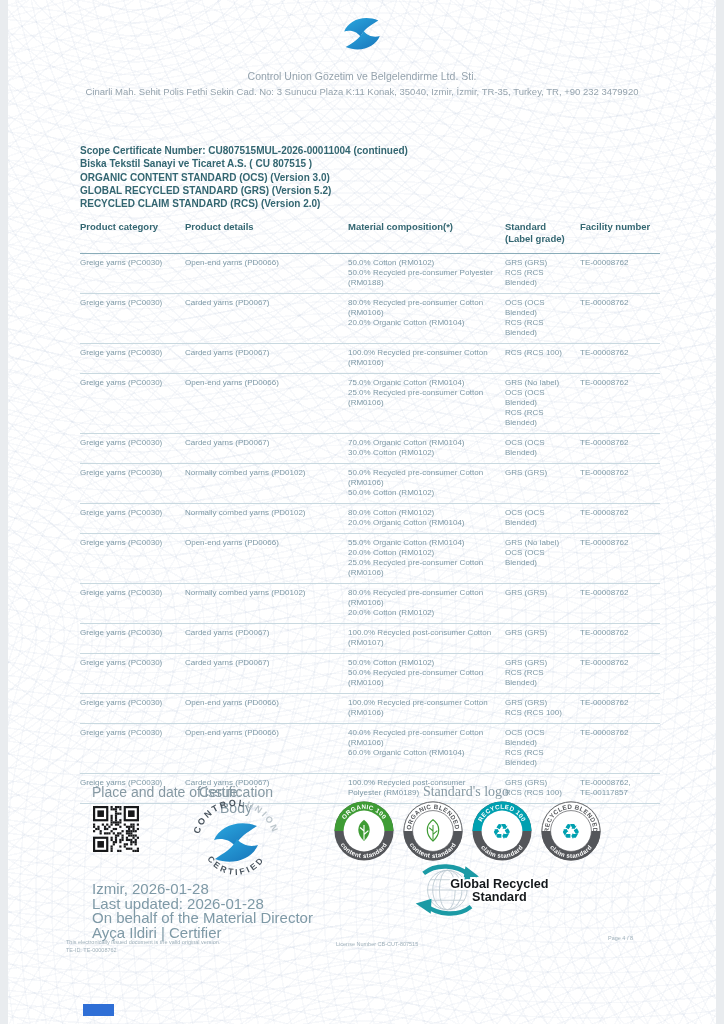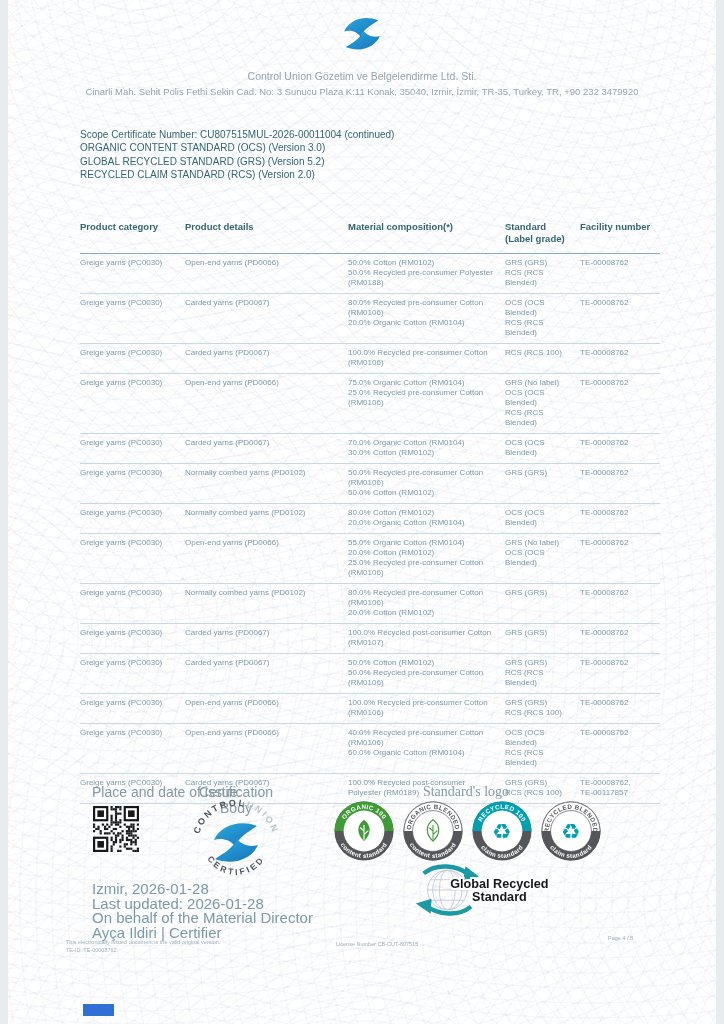--- a/index.html
+++ b/index.html
@@ -10,21 +10,21 @@
       repeating-radial-gradient(circle at 18% -8%,  rgba(158,176,205,.085) 0 1.5px, transparent 1.5px 13px),
       repeating-radial-gradient(circle at 82% -12%, rgba(158,176,205,.085) 0 1.5px, transparent 1.5px 15px),
       repeating-radial-gradient(circle at -6% 62%,  rgba(158,176,205,.075) 0 1.5px, transparent 1.5px 14px),
       repeating-radial-gradient(circle at 108% 88%, rgba(158,176,205,.075) 0 1.5px, transparent 1.5px 16px),
       repeating-radial-gradient(circle at 50% 115%, rgba(158,176,205,.07)  0 1.5px, transparent 1.5px 12px);}
   .hdr{position:absolute;top:10px;left:0;right:0;text-align:center;}
   .hdr .logo{display:inline-block;}
   .company{font-size:10.5px;color:#95a3ad;margin-top:10px;}
   .address{font-size:9.5px;color:#95a3ad;max-width:606px;margin:3px auto 0;line-height:1.4;}
   .website{font-size:9.5px;color:#95a3ad;margin-top:1px;}
-  .cert-info{position:absolute;top:128px;left:72px;right:60px;font-size:10px;font-weight:normal;
+  .cert-info{position:absolute;top:144px;left:72px;right:60px;font-size:10px;font-weight:bold;
              color:#336671;line-height:1.33;}
   .tablewrap{position:absolute;top:216px;left:72px;width:580px;}
   table{border-collapse:collapse;width:100%;table-layout:fixed;}
   th{font-size:9.5px;color:#336671;font-weight:bold;text-align:left;vertical-align:top;
      padding:5px 8px 8px 0;border-bottom:1px solid #8aacb9;white-space:pre-line;line-height:1.25;}
   td{font-size:8px;color:#7e99a6;vertical-align:top;padding:4px 8px 5px 0;
      border-bottom:1px solid #c9d9e0;white-space:pre-line;line-height:1.25;}
   .footer{position:absolute;top:780px;left:0;right:0;height:244px;}
   .flabel{position:absolute;font-size:14px;color:#8699a3;}
   .lbl-place{left:84px;top:4px;}
@@ -58,20 +58,21 @@
         <path d="M24 45 C30 30 50 22 70 30 C60 36 50 42 46 52 C40 44 31 43 24 45 Z" fill="url(#hw)"></path>
         <path d="M72 51 C66 66 46 74 26 66 C36 60 46 54 50 44 C56 52 65 53 72 51 Z" fill="url(#hw)"></path>
       </svg>
     </span>
     <div class="company">Control Union Gözetim ve Belgelendirme Ltd. Sti.</div>
     <div class="address">Cinarli Mah. Sehit Polis Fethi Sekin Cad. No: 3 Sunucu Plaza K:11 Konak, 35040, Izmir, İzmir, TR-35, Turkey, TR, +90 232 3479920</div>
   </div>
 
   <div class="cert-info">
     <div>Scope Certificate Number: CU807515MUL-2026-00011004 (continued)</div>
+    <div>Biska Tekstil Sanayi ve Ticaret A.S. ( CU 807515 )</div>
     <div>ORGANIC CONTENT STANDARD (OCS) (Version 3.0)</div>
     <div>GLOBAL RECYCLED STANDARD (GRS) (Version 5.2)</div>
     <div>RECYCLED CLAIM STANDARD (RCS) (Version 2.0)</div>
   </div>
 
   <div class="tablewrap">
     <table>
       <colgroup>
         <col style="width:105px">
           <col style="width:163px">

